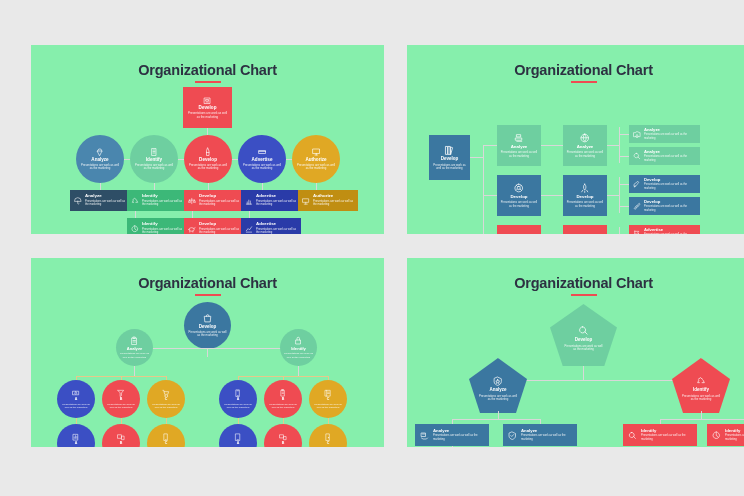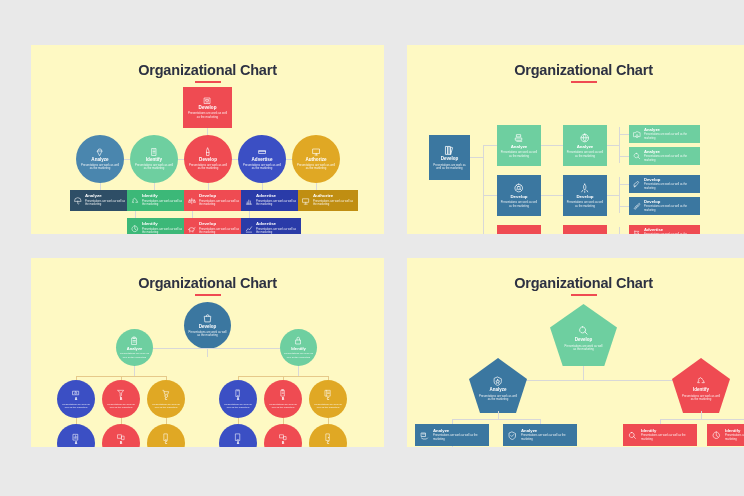--- a/index.html
+++ b/index.html
@@ -12,21 +12,21 @@
   .grid {
     position:absolute; left:0; top:0;
     width:744px; height:496px;
     display:grid;
     grid-template-columns:353px 353px;
     grid-template-rows:189px 189px;
     column-gap:23px; row-gap:24px;
     padding:45px 30px 0 31px;
   }
   .panel {
-    background:#fef9c3;
+    background:#86efac;
     position:relative;
     overflow:hidden;
   }
   .title {
     text-align:center;
     font-size:14.5px;
     font-weight:bold;
     color:#2d3142;
     letter-spacing:-0.2px;
     padding-top:17px;

